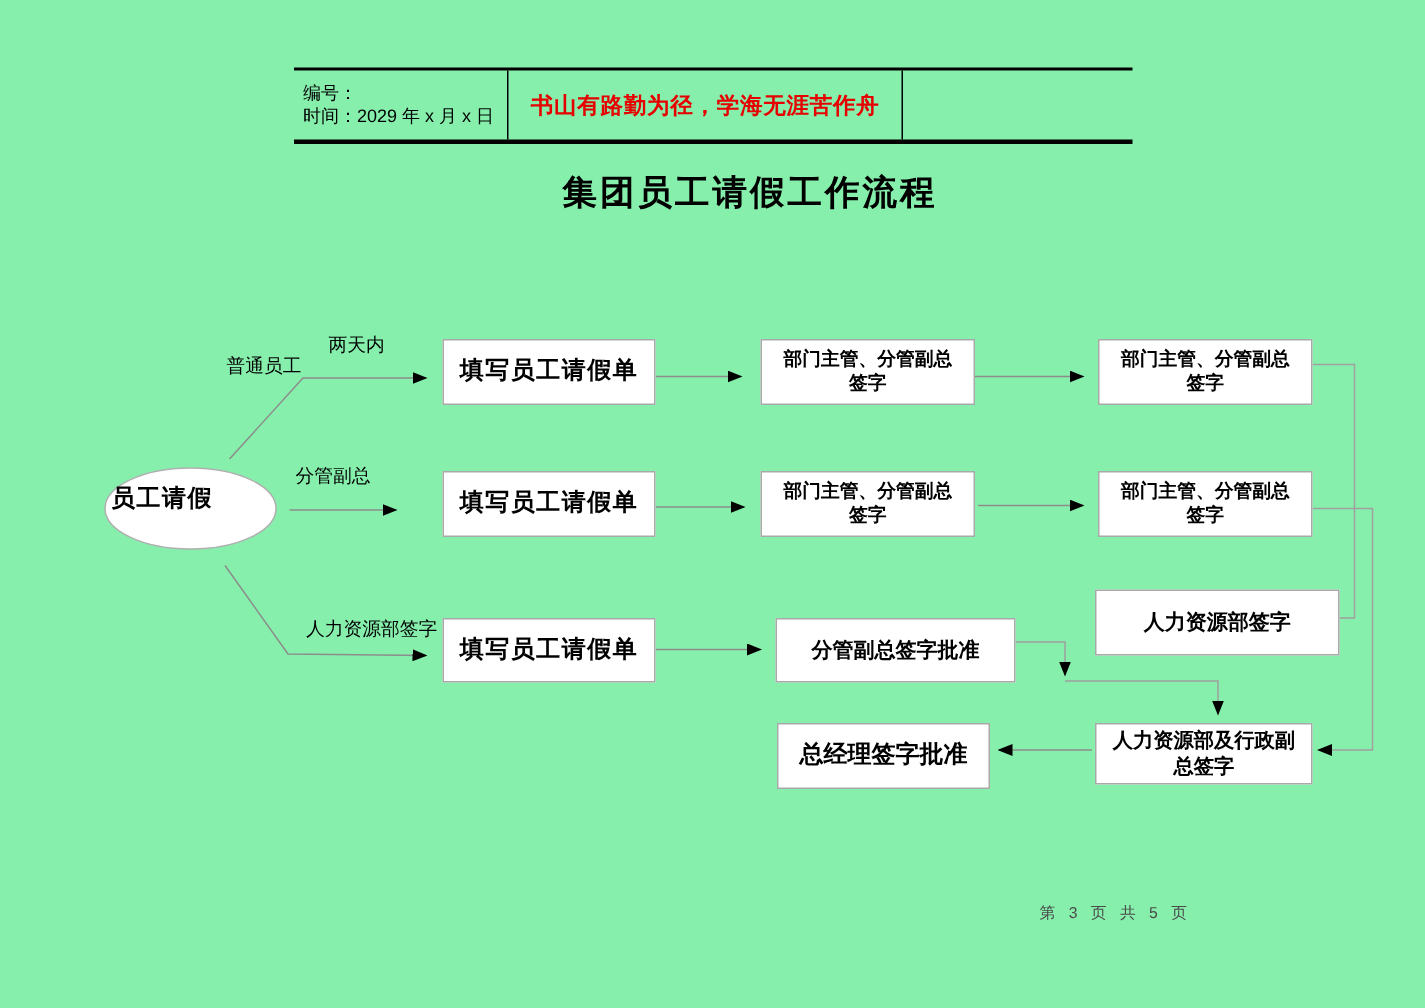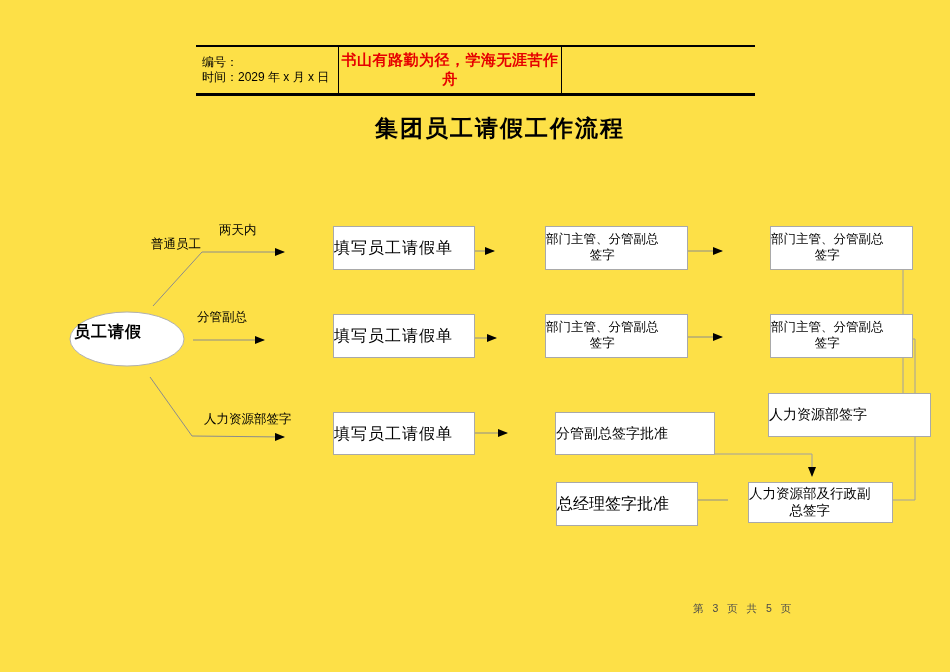--- a/index.html
+++ b/index.html
@@ -1,47 +1,47 @@
 <!DOCTYPE html>
 <html><head>
 <meta charset="utf-8">
 <style>
   html,body { margin:0; padding:0; background:#ffffff; }
   .page {
-    position:relative; width:950px; height:672px; background:#fde047;
+    position:relative; width:950px; height:672px; background:#86efac;
     font-family:"Liberation Sans","DejaVu Sans",sans-serif; color:#000;
     overflow:hidden;
   }
   
   .hdr {
     position:absolute; left:196px; top:45px; width:559px; height:51px;
     border-top:2px solid #000; border-bottom:3px solid #000;
     display:flex; box-sizing:border-box;
   }
   .hdr-cell { box-sizing:border-box; display:flex; flex-direction:column; justify-content:center; }
   .hdr-cell1 { width:142px; padding-left:6px; font-size:12px; line-height:15px; }
   .hdr-cell2 {
-    width:224px; border-left:1px solid #000; border-right:1px solid #000;
+    width:264px; border-left:1px solid #000; border-right:1px solid #000;
     align-items:center; justify-content:center;
     font-size:15px; font-weight:bold; color:#e60000; letter-spacing:0.5px; text-align:center;
   }
   .hdr-cell3 { width:152px; padding-left:8px; font-size:12px; }
   
   .doc-title {
     position:absolute; left:0; top:113px; width:100%;
     text-align:center; transform:translateX(25px);
     font-size:23px; font-weight:bold; letter-spacing:2px;
   }
   
   .fc-svg { position:absolute; left:0; top:0; width:950px; height:672px; }
   .box {
     position:absolute; box-sizing:border-box; background:#fff;
     border:1px solid #a9a9a9;
-    display:flex; align-items:center; 
-    text-align:center; font-weight:normal; line-height:1.25;margin-left:38px;
+    display:flex; align-items:center; justify-content:center;
+    text-align:center; font-weight:bold; line-height:1.25;
   }
   .box-fill   { font-size:16px; letter-spacing:1px; }
   .box-dept   { font-size:12.5px; }
   .box-vp     { font-size:14px; }
   .box-hr     { font-size:14px; }
   .box-gm     { font-size:16px; }
   .box-hradm  { font-size:13.5px; }
   .flabel { position:absolute; font-size:12.5px; white-space:nowrap; }
   .start-label {
     position:absolute; left:74px; top:322px; width:110px;
@@ -132,19 +132,19 @@
   <div class="box box-vp" style="left:517px; top:412px; width:160px; height:43px;">
     <span>分管副总签字批准</span>
   </div>
   <div class="box box-hr" style="left:730px; top:393px; width:163px; height:44px;">
     <span>人力资源部签字</span>
   </div>
 
   <div class="box box-gm" style="left:518px; top:482px; width:142px; height:44px;">
     <span>总经理签字批准</span>
   </div>
-  <div class="box box-hradm" style="left:710px; top:482px; width:145px; height:41px;">
+  <div class="box box-hradm" style="left:730px; top:482px; width:145px; height:41px;">
     <span><span>人力资源部及行政副</span><br><span>总签字</span></span>
   </div>
 
   <div class="footer">第 3 页 共 5 页</div>
 
 </div>
 
 </body></html>

